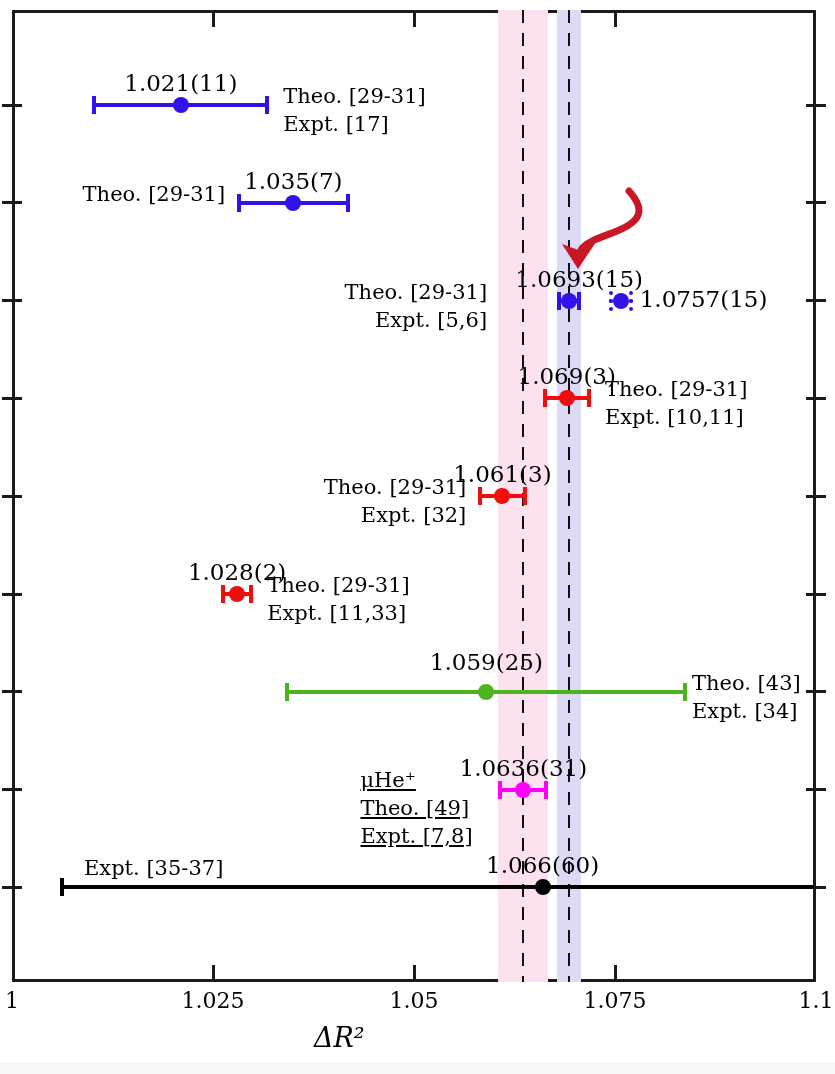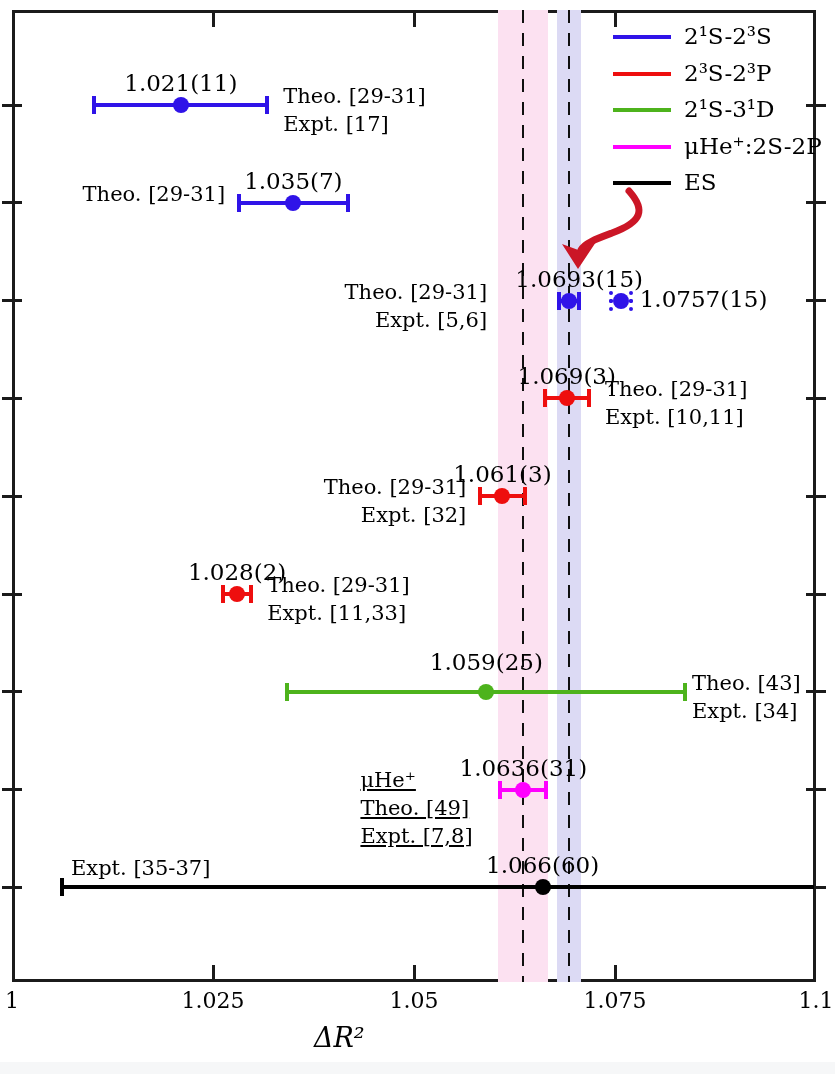--- a/index.html
+++ b/index.html
@@ -147,38 +147,16 @@
     <div class="vlabel" style="left: 523.344px; top: 754.6px; transform: translateX(-50%);">1.0636(31)</div>
     <div class="rlabel" style="left: 360.42px; top: 766px; text-decoration: underline;">
       <div>μHe⁺</div>
       <div>Theo. [49]</div>
       <div>Expt. [7,8]</div>
     </div>
     <div class="ebar-line" style="left: 60.24px; top: 885.4px; width: 753.76px; height: 4px; background: rgb(0, 0, 0);"></div>
     <div class="ebar-cap" style="top: 878.4px; height: 18px; left: 60.24px; width: 4px; background: rgb(0, 0, 0);"></div>
     <div class="ebar-dot" style="left: 534.64px; top: 879.4px; width: 16px; height: 16px; background: rgb(0, 0, 0);"></div>
     <div class="vlabel" style="left: 542.64px; top: 852.4px; transform: translateX(-50%);">1.066(60)</div>
-    <div class="rlabel" style="left: 71px; top: 854.4px;">
+    <div class="rlabel" style="left: 84px; top: 854.4px;">
       <div>Expt. [35-37]</div>
-    </div>
-    <div class="legend" style="left: 613px; top: 19px; width: 215px; height: 182.5px;">
-      <div class="legend-entry" style="top: 0px; left: 0px; width: 215px;">
-        <div class="legend-line" style="background: rgb(47, 19, 232);"></div>
-        <div class="legend-label">2¹S-2³S</div>
-      </div>
-      <div class="legend-entry" style="top: 36.5px; left: 0px; width: 215px;">
-        <div class="legend-line" style="background: rgb(238, 14, 14);"></div>
-        <div class="legend-label">2³S-2³P</div>
-      </div>
-      <div class="legend-entry" style="top: 73px; left: 0px; width: 215px;">
-        <div class="legend-line" style="background: rgb(77, 179, 28);"></div>
-        <div class="legend-label">2¹S-3¹D</div>
-      </div>
-      <div class="legend-entry" style="top: 109.5px; left: 0px; width: 215px;">
-        <div class="legend-line" style="background: rgb(255, 0, 255);"></div>
-        <div class="legend-label">μHe⁺:2S-2P</div>
-      </div>
-      <div class="legend-entry" style="top: 146px; left: 0px; width: 215px;">
-        <div class="legend-line" style="background: rgb(0, 0, 0);"></div>
-        <div class="legend-label">ES</div>
-      </div>
     </div>
   </div>
 
 </body></html>

